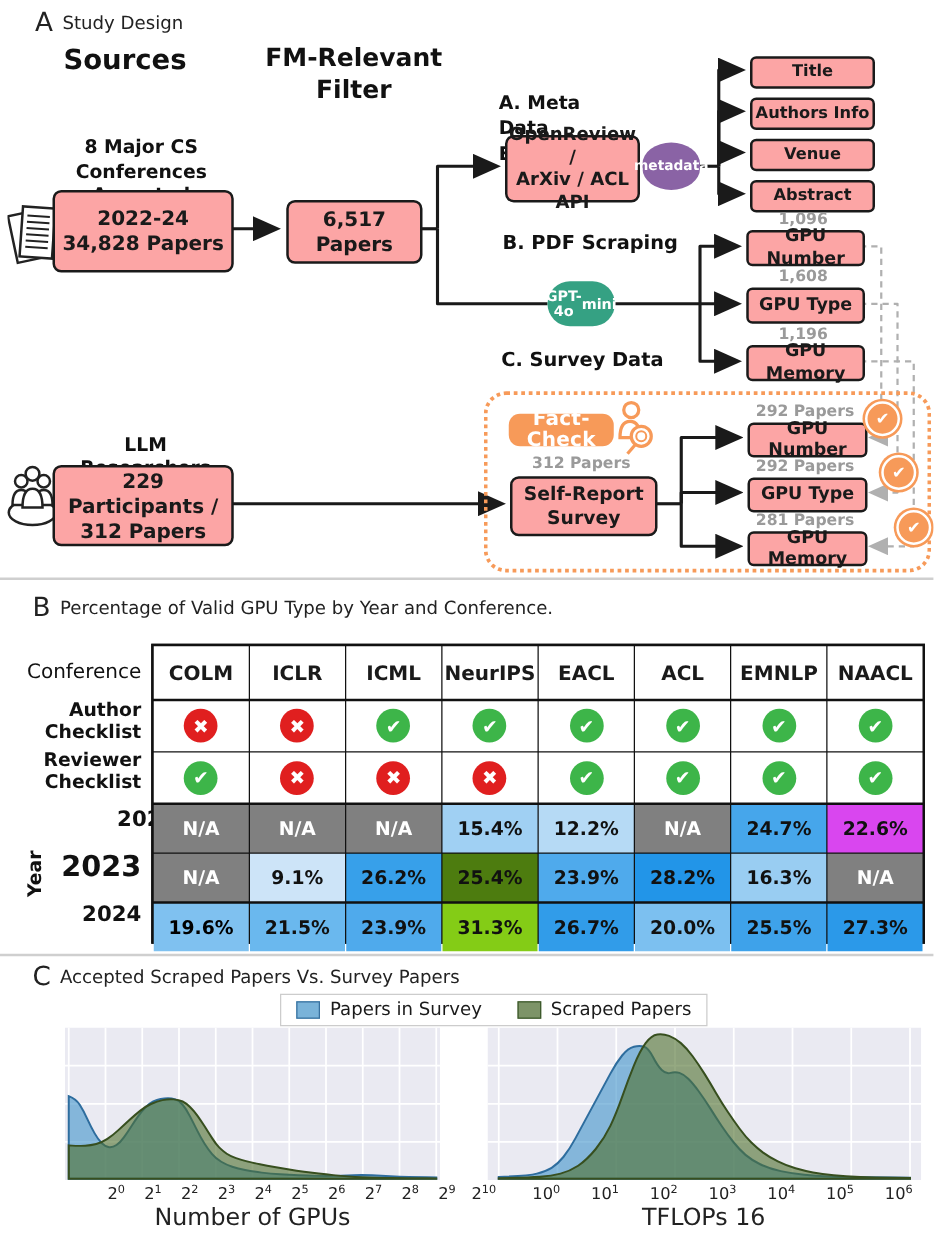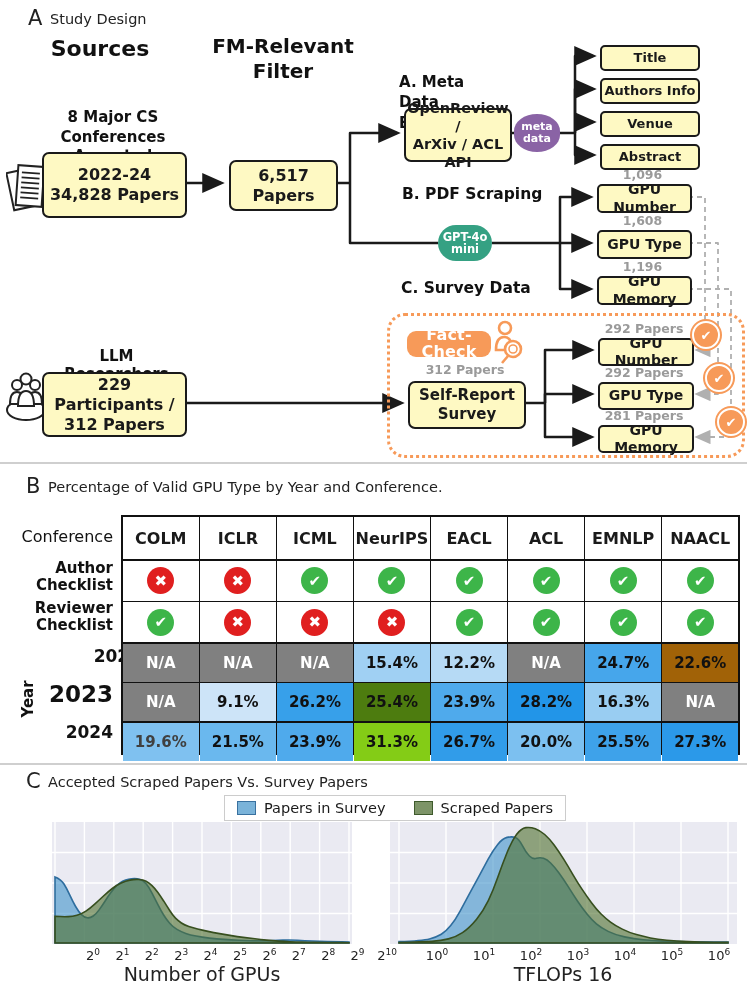--- a/index.html
+++ b/index.html
@@ -4,27 +4,27 @@
 <style>
   html,body{margin:0;padding:0;background:#fff;}
   .fig{position:relative;width:747px;height:992px;background:#fff;
        font-family:"DejaVu Sans","Liberation Sans",sans-serif;color:#1a1a1a;overflow:hidden;}
   .abs{position:absolute;}
   .panel{position:absolute;left:0;width:747px;}
   .sep{position:absolute;left:0;width:747px;height:2px;background:#cfcfcf;}
   .panel-tag{font-size:21px;font-weight:400;color:#222;}
   .panel-title{font-size:14.5px;color:#222;}
   
-  .fbox{position:absolute;background:#fef9c3;border:2.5px solid #1a1a1a;border-radius:7px;
+  .fbox{position:absolute;background:#fca5a5;border:2.5px solid #1a1a1a;border-radius:7px;
         display:flex;flex-direction:column;align-items:center;justify-content:center;
         font-weight:600;text-align:center;line-height:1.25;}
   .fbox.small{border-width:2px;border-radius:5px;}
   .h-bold{position:absolute;font-weight:700;text-align:center;color:#111;}
   .gray-count{position:absolute;font-weight:700;font-size:12.5px;color:#9a9a9a;text-align:center;}
-  .badge{position:absolute;color:#fff;font-weight:700;display:flex;flex-direction:column;
+  .badge{position:absolute;color:#fff;font-weight:700;display:flex;flex-direction:row;
          align-items:center;justify-content:center;text-align:center;line-height:1.05;}
   .meta-badge{border-radius:50%/45%;font-size:11px;}
   .gpt-badge{border-radius:18px;font-size:11.5px;}
   .fact-badge{border-radius:9px;font-size:16px;letter-spacing:.2px;}
   .dotted-rect{position:absolute;border:3px dotted #f79a59;border-radius:18px;}
   .vcheck{position:absolute;width:24px;height:24px;border-radius:50%;color:#fff;
           display:flex;align-items:center;justify-content:center;font-size:13px;font-weight:700;
           border:2px solid #fff;}
   
   .bgrid{position:absolute;display:grid;border:2px solid #111;background:#111;grid-gap:1.5px;}
@@ -292,30 +292,30 @@
         <div class="bcell ">
           <span class="tick-circle" style="background: rgb(61, 181, 73);">✔</span>
         </div>
         <div class="bcell " style="background: rgb(128, 128, 128); color: rgb(255, 255, 255);">N/A</div>
         <div class="bcell " style="background: rgb(128, 128, 128); color: rgb(255, 255, 255);">N/A</div>
         <div class="bcell " style="background: rgb(128, 128, 128); color: rgb(255, 255, 255);">N/A</div>
         <div class="bcell " style="background: rgb(160, 208, 243); color: rgb(17, 17, 17);">15.4%</div>
         <div class="bcell " style="background: rgb(182, 218, 245); color: rgb(17, 17, 17);">12.2%</div>
         <div class="bcell " style="background: rgb(128, 128, 128); color: rgb(255, 255, 255);">N/A</div>
         <div class="bcell " style="background: rgb(70, 166, 235); color: rgb(17, 17, 17);">24.7%</div>
-        <div class="bcell " style="background: #a16207; color: rgb(17, 17, 17);">22.6%</div>
+        <div class="bcell " style="background: #d946ef; color: rgb(17, 17, 17);">22.6%</div>
         <div class="bcell " style="background: rgb(128, 128, 128); color: rgb(255, 255, 255);">N/A</div>
         <div class="bcell " style="background: rgb(205, 228, 248); color: rgb(17, 17, 17);">9.1%</div>
         <div class="bcell " style="background: rgb(55, 160, 234); color: rgb(17, 17, 17);">26.2%</div>
         <div class="bcell " style="background: #4d7c0f; color: rgb(17, 17, 17);">25.4%</div>
         <div class="bcell " style="background: rgb(79, 170, 236); color: rgb(17, 17, 17);">23.9%</div>
         <div class="bcell " style="background: rgb(34, 149, 232); color: rgb(17, 17, 17);">28.2%</div>
         <div class="bcell " style="background: rgb(153, 205, 242); color: rgb(17, 17, 17);">16.3%</div>
         <div class="bcell " style="background: rgb(128, 128, 128); color: rgb(255, 255, 255);">N/A</div>
-        <div class="bcell " style="background: rgb(127, 193, 240); color: #404040;">19.6%</div>
+        <div class="bcell " style="background: rgb(127, 193, 240); color: #000000;">19.6%</div>
         <div class="bcell " style="background: rgb(106, 184, 238); color: rgb(17, 17, 17);">21.5%</div>
         <div class="bcell " style="background: rgb(79, 170, 236); color: rgb(17, 17, 17);">23.9%</div>
         <div class="bcell " style="background: #84cc16; color: rgb(17, 17, 17);">31.3%</div>
         <div class="bcell " style="background: rgb(49, 156, 233); color: rgb(17, 17, 17);">26.7%</div>
         <div class="bcell " style="background: rgb(124, 192, 240); color: rgb(17, 17, 17);">20.0%</div>
         <div class="bcell " style="background: rgb(62, 162, 234); color: rgb(17, 17, 17);">25.5%</div>
         <div class="bcell " style="background: rgb(43, 153, 233); color: rgb(17, 17, 17);">27.3%</div>
       </div>
   </section>
 

